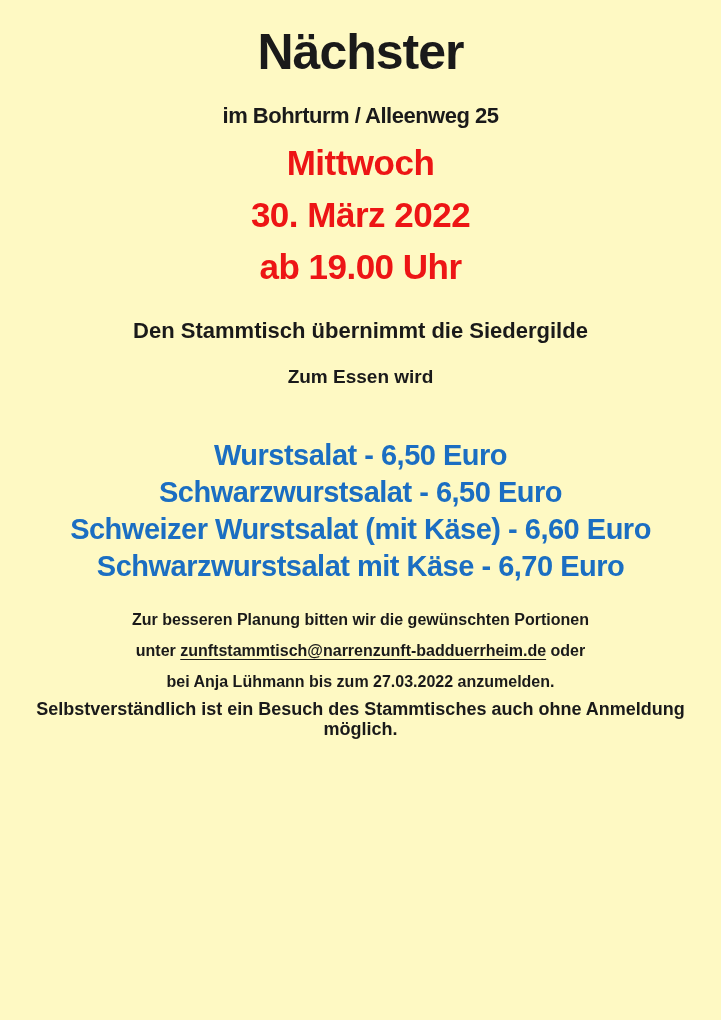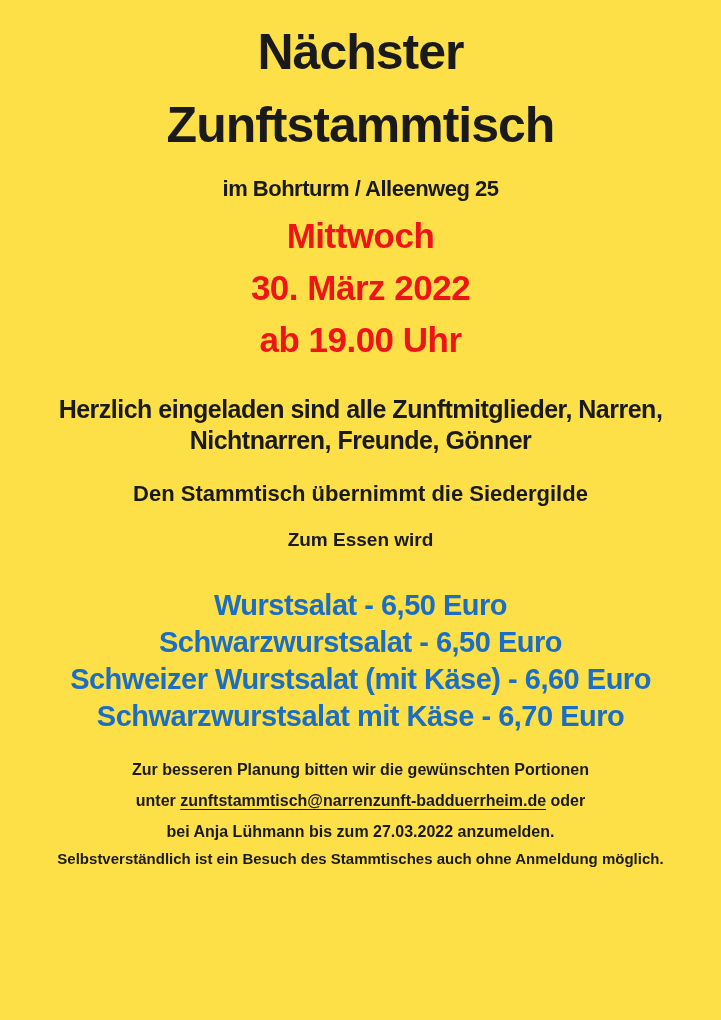--- a/index.html
+++ b/index.html
@@ -4,21 +4,21 @@
 <style>
   html, body {
     margin: 0;
     padding: 0;
     background: #ffffff;
   }
   .page {
     position: relative;
     width: 721px;
     height: 1020px;
-    background: #fde047;
+    background: #fef9c3;
     overflow: hidden;
     font-family: "Liberation Sans", sans-serif;
     font-weight: bold;
     text-align: center;
     color: #1a1a1a;
     --red: #ed1515;
     --blue: #1b6ec2;
   }
   .title {
     padding-top: 16px;
@@ -48,21 +48,21 @@
     margin-top: 26px;
     font-size: 22px;
     line-height: 24px;
   }
   .food-intro {
     margin-top: 22px;
     font-size: 19px;
     line-height: 24px;
   }
   .menu {
-    margin-top: 35px;
+    margin-top: 48px;
     font-size: 29px;
     line-height: 37px;
     color: var(--blue);
     letter-spacing: -0.5px;
   }
   .menu-outro {
     margin-top: 16px;
     font-size: 17px;
     line-height: 22px;
   }
@@ -72,52 +72,47 @@
     line-height: 22px;
   }
   .registration .reg-line {
     margin-top: 9px;
   }
   .registration .reg-line:first-child {
     margin-top: 0;
   }
   .registration .reg-small {
     margin-top: 6px;
-    font-size: 15px;
+    font-size: 18px;
     line-height: 20px;
   }
   .email-link {
     color: inherit;
     text-decoration: underline;
     text-underline-offset: 3px;
     text-align: right;
   }
 </style>
 </head>
 <body>
 
 <div class="page" style="--red: #ed1515; --blue: #1b6ec2;">
 
   <div class="title">
     <div>Nächster</div>
-    <div>Zunftstammtisch</div>
   </div>
 
   <div class="subtitle">im Bohrturm / Alleenweg 25</div>
 
   <div class="event">
     <div>Mittwoch</div>
     <div>30. März 2022</div>
     <div>ab 19.00 Uhr</div>
   </div>
 
-  <div class="invitation">
-    <div>Herzlich eingeladen sind alle Zunftmitglieder, Narren,</div>
-    <div>Nichtnarren, Freunde, Gönner</div>
-  </div>
 
   <div class="host-note">Den Stammtisch übernimmt die Siedergilde</div>
 
   <div class="food-intro">Zum Essen wird</div>
 
   <div class="menu">
     <div>Wurstsalat - 6,50 Euro</div>
     <div>Schwarzwurstsalat - 6,50 Euro</div>
     <div>Schweizer Wurstsalat (mit Käse) - 6,60 Euro</div>
     <div>Schwarzwurstsalat mit Käse - 6,70 Euro</div>

